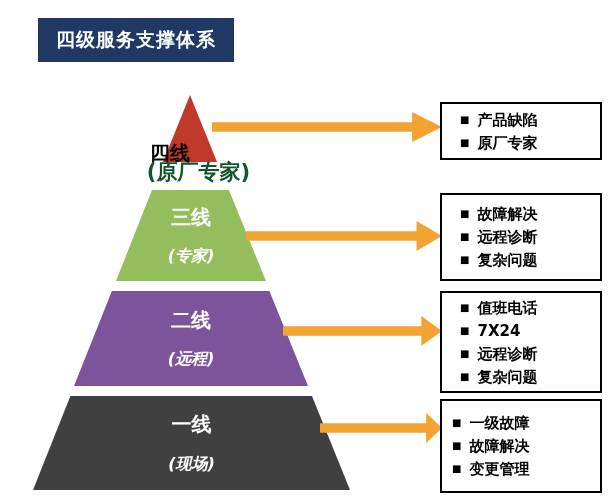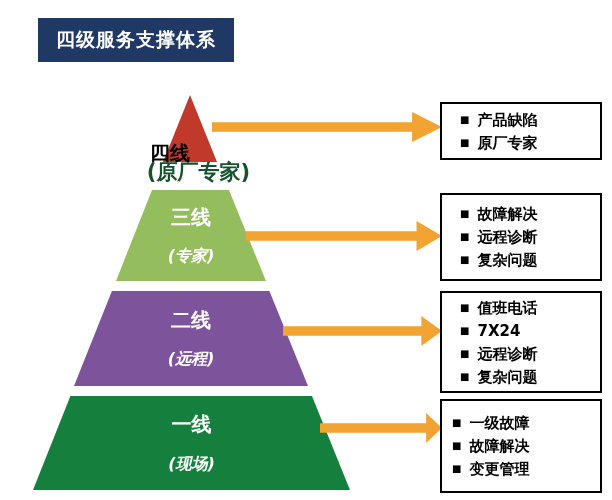--- a/index.html
+++ b/index.html
@@ -87,21 +87,21 @@
     </div>
   </div>
 
   <div class="level lvl-purple" style="background-color: rgb(125, 83, 155);">
     <div class="level-inner">
       <div class="lvl-label">二线</div>
       <div class="lvl-sublabel">(远程)</div>
     </div>
   </div>
 
-  <div class="level lvl-teal" style="background-color: #15803d;">
+  <div class="level lvl-teal" style="background-color: #404040;">
     <div class="level-inner">
       <div class="lvl-label">一线</div>
       <div class="lvl-sublabel">(现场)</div>
     </div>
   </div>
 
   <div class="arrow arrow1" style="background-color: rgb(242, 163, 49);"></div>
   <div class="arrow arrow2" style="background-color: rgb(242, 163, 49);"></div>
   <div class="arrow arrow3" style="background-color: rgb(242, 163, 49);"></div>
   <div class="arrow arrow4" style="background-color: rgb(242, 163, 49);"></div>

